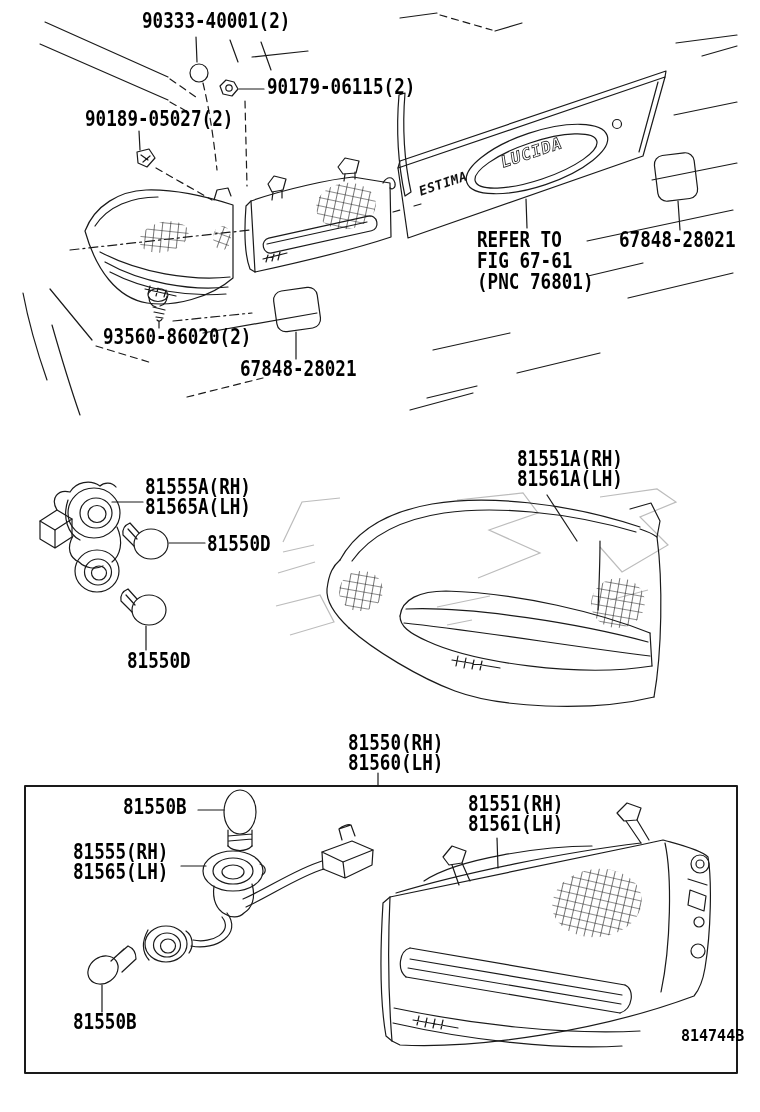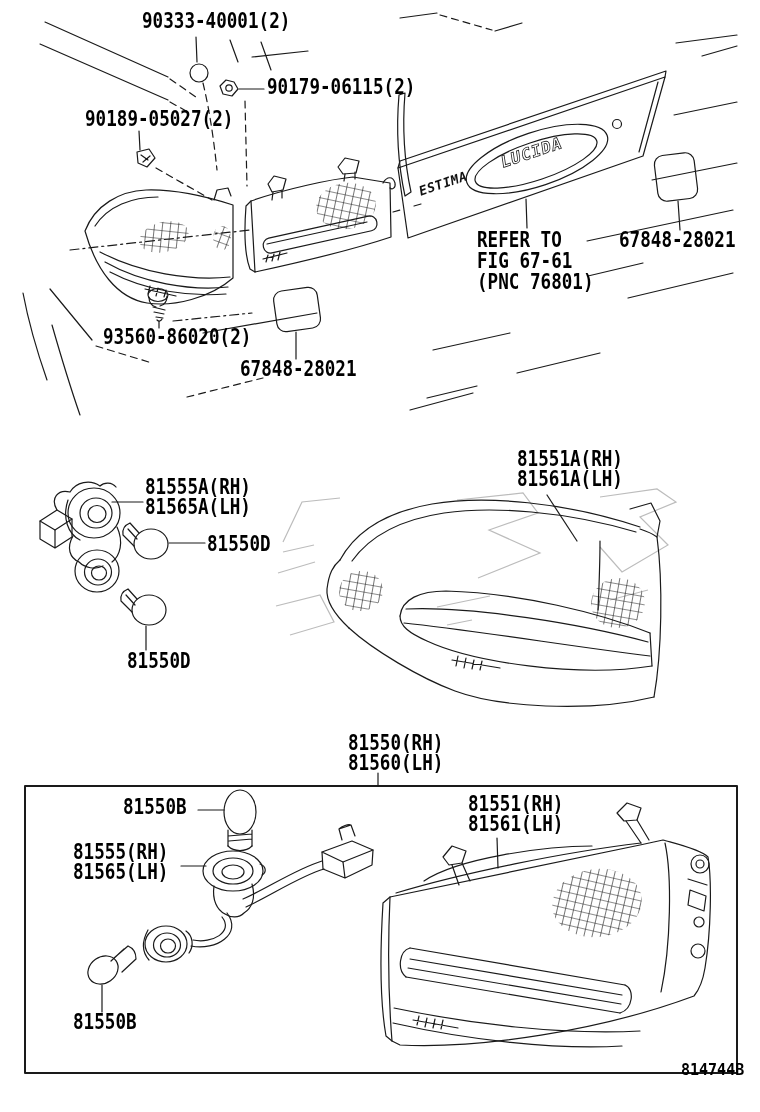--- a/index.html
+++ b/index.html
@@ -293,15 +293,15 @@
   <span>81565(LH)</span>
 </div>
 <div class="lbl" style="left:468px;top:794px">
   <span>81551(RH)</span>
   <span>81561(LH)</span>
 </div>
 <div class="lbl" style="left:73px;top:1012px">
       <span>81550B</span>
     </div>
 
-<div class="figcode" style="left:681px;top:1061px">814744B</div>
+<div class="figcode" style="left:681px;top:1027px">814744B</div>
 
 </div>
 
 </body></html>

